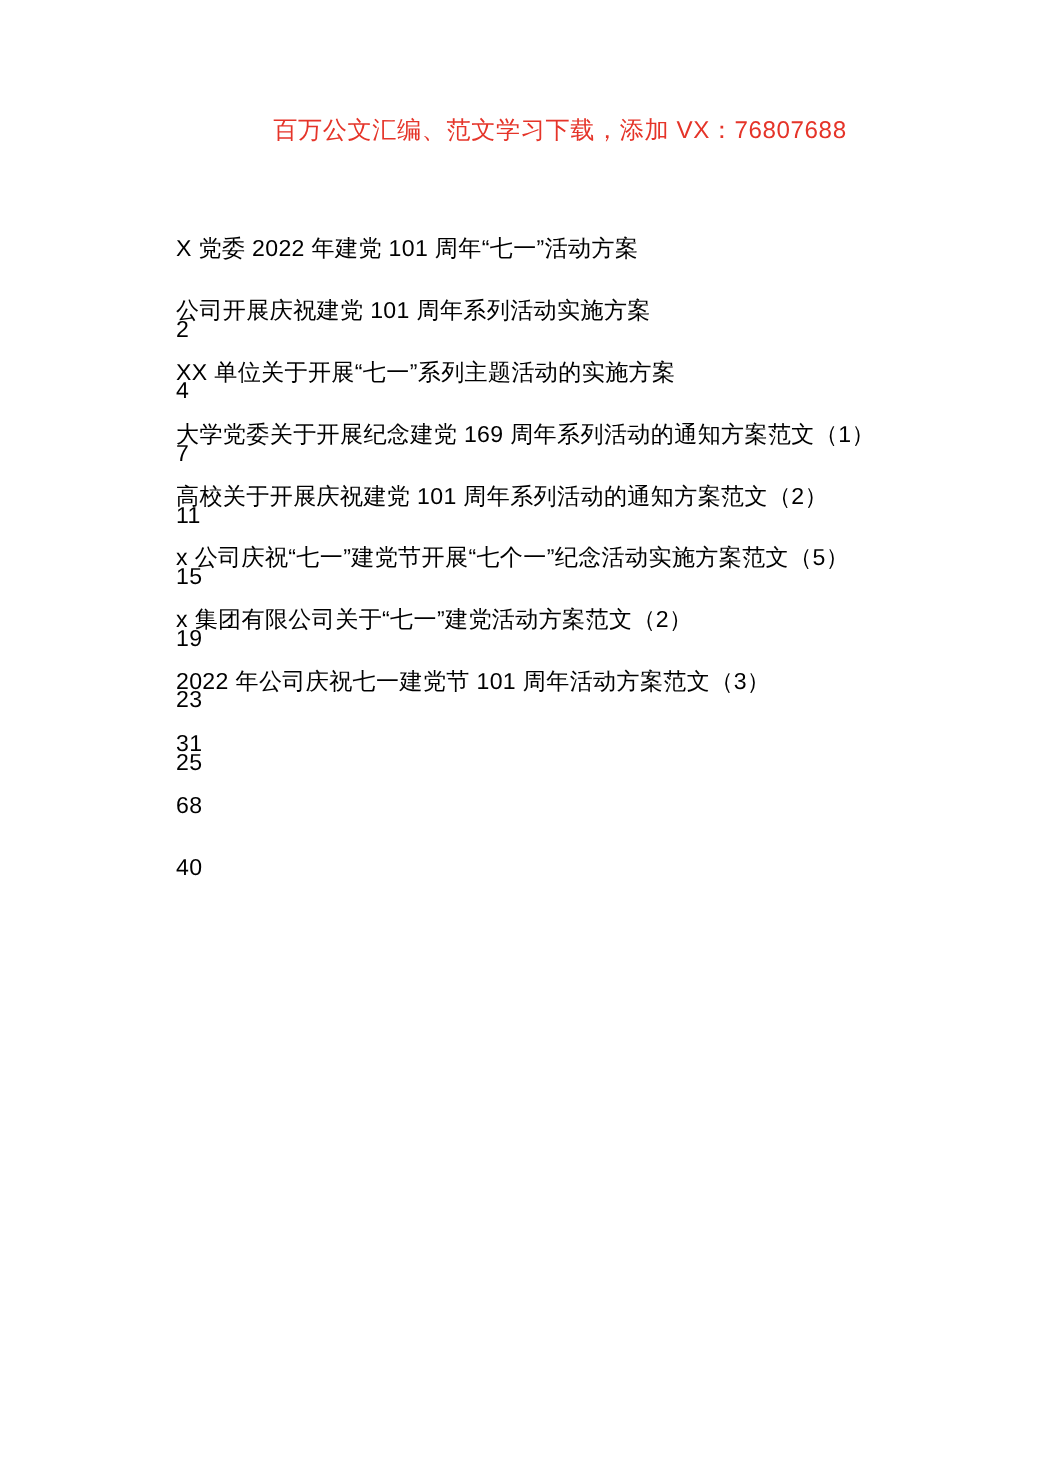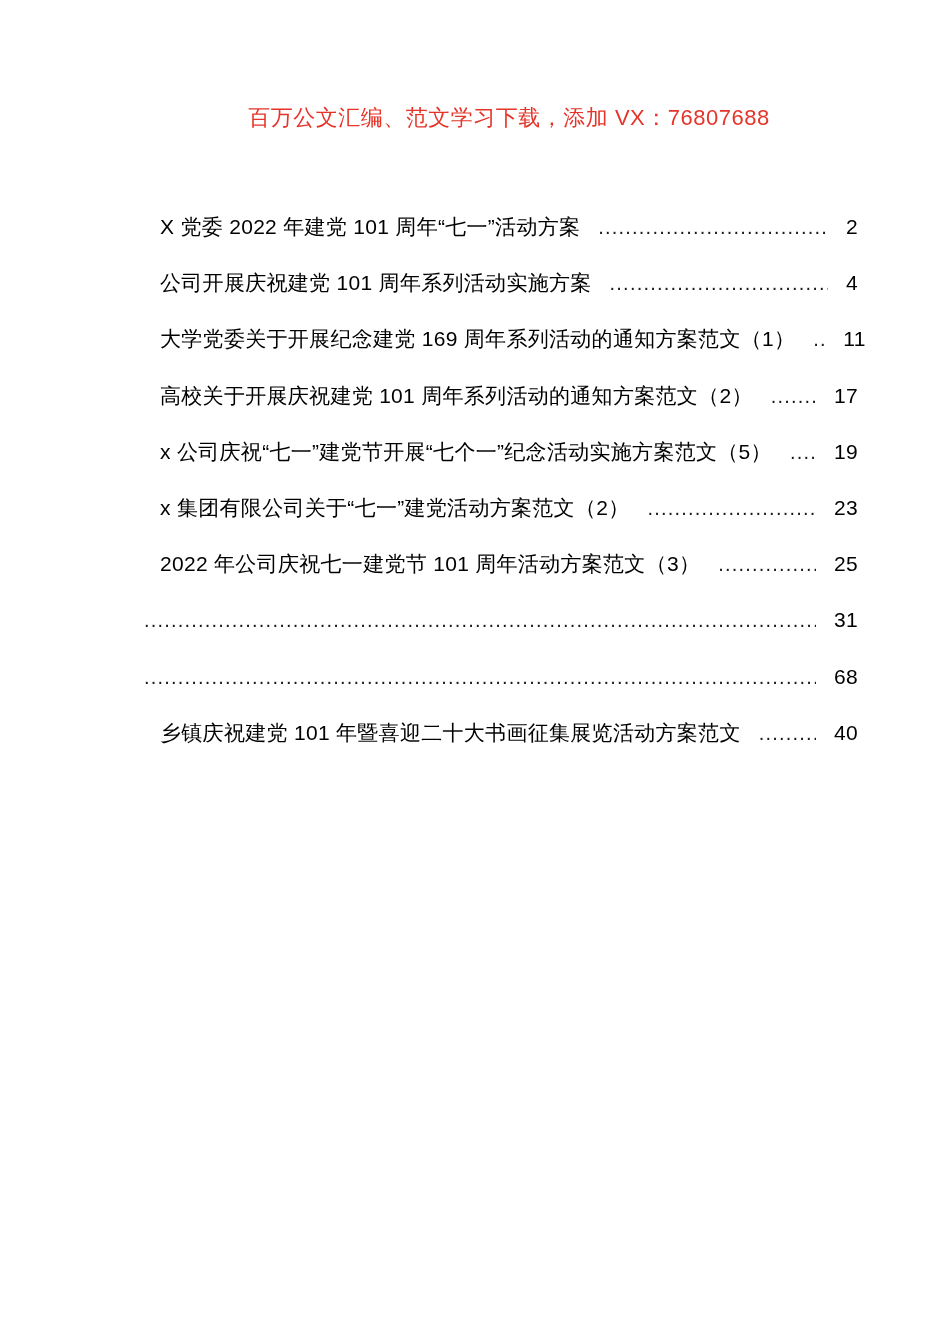--- a/index.html
+++ b/index.html
@@ -30,20 +30,21 @@
     margin: 57px 92px 0 92px;
   }
 
   .toc-item {
     display: flex;
     align-items: baseline;
     height: 39.2px;
     line-height: 39.2px;
     font-size: 21px;
     white-space: nowrap;
+    flex-direction: column;
   }
 
   .toc-title {
     flex: 0 0 auto;
     letter-spacing: 0.3px;
   }
 
   .toc-dots {
     flex: 1 1 auto;
     overflow: hidden;
@@ -77,31 +78,36 @@
     <span class="toc-dots"></span>
     <span class="toc-page">2</span>
   </div>
 
   <div class="toc-item">
     <span class="toc-title">公司开展庆祝建党 101 周年系列活动实施方案</span>
     <span class="toc-dots"></span>
     <span class="toc-page">4</span>
   </div>
 
+  <div class="toc-item">
+    <span class="toc-title">XX 单位关于开展“七一”系列主题活动的实施方案</span>
+    <span class="toc-dots"></span>
+    <span class="toc-page">7</span>
+  </div>
 
   <div class="toc-item">
     <span class="toc-title">大学党委关于开展纪念建党 169 周年系列活动的通知方案范文（1）</span>
     <span class="toc-dots"></span>
     <span class="toc-page">11</span>
   </div>
 
   <div class="toc-item">
     <span class="toc-title">高校关于开展庆祝建党 101 周年系列活动的通知方案范文（2）</span>
     <span class="toc-dots"></span>
-    <span class="toc-page">17</span>
+    <span class="toc-page">15</span>
   </div>
 
   <div class="toc-item">
     <span class="toc-title">x 公司庆祝“七一”建党节开展“七个一”纪念活动实施方案范文（5）</span>
     <span class="toc-dots"></span>
     <span class="toc-page">19</span>
   </div>
 
   <div class="toc-item">
     <span class="toc-title">x 集团有限公司关于“七一”建党活动方案范文（2）</span>
@@ -119,19 +125,18 @@
     <span class="toc-dots"></span>
     <span class="toc-page">31</span>
   </div>
 
   <div class="toc-item">
     <span class="toc-dots"></span>
     <span class="toc-page">68</span>
   </div>
 
   <div class="toc-item">
-    <span class="toc-title">乡镇庆祝建党 101 年暨喜迎二十大书画征集展览活动方案范文</span>
     <span class="toc-dots"></span>
     <span class="toc-page">40</span>
   </div>
 
 
 </div>
 
 </body></html>

